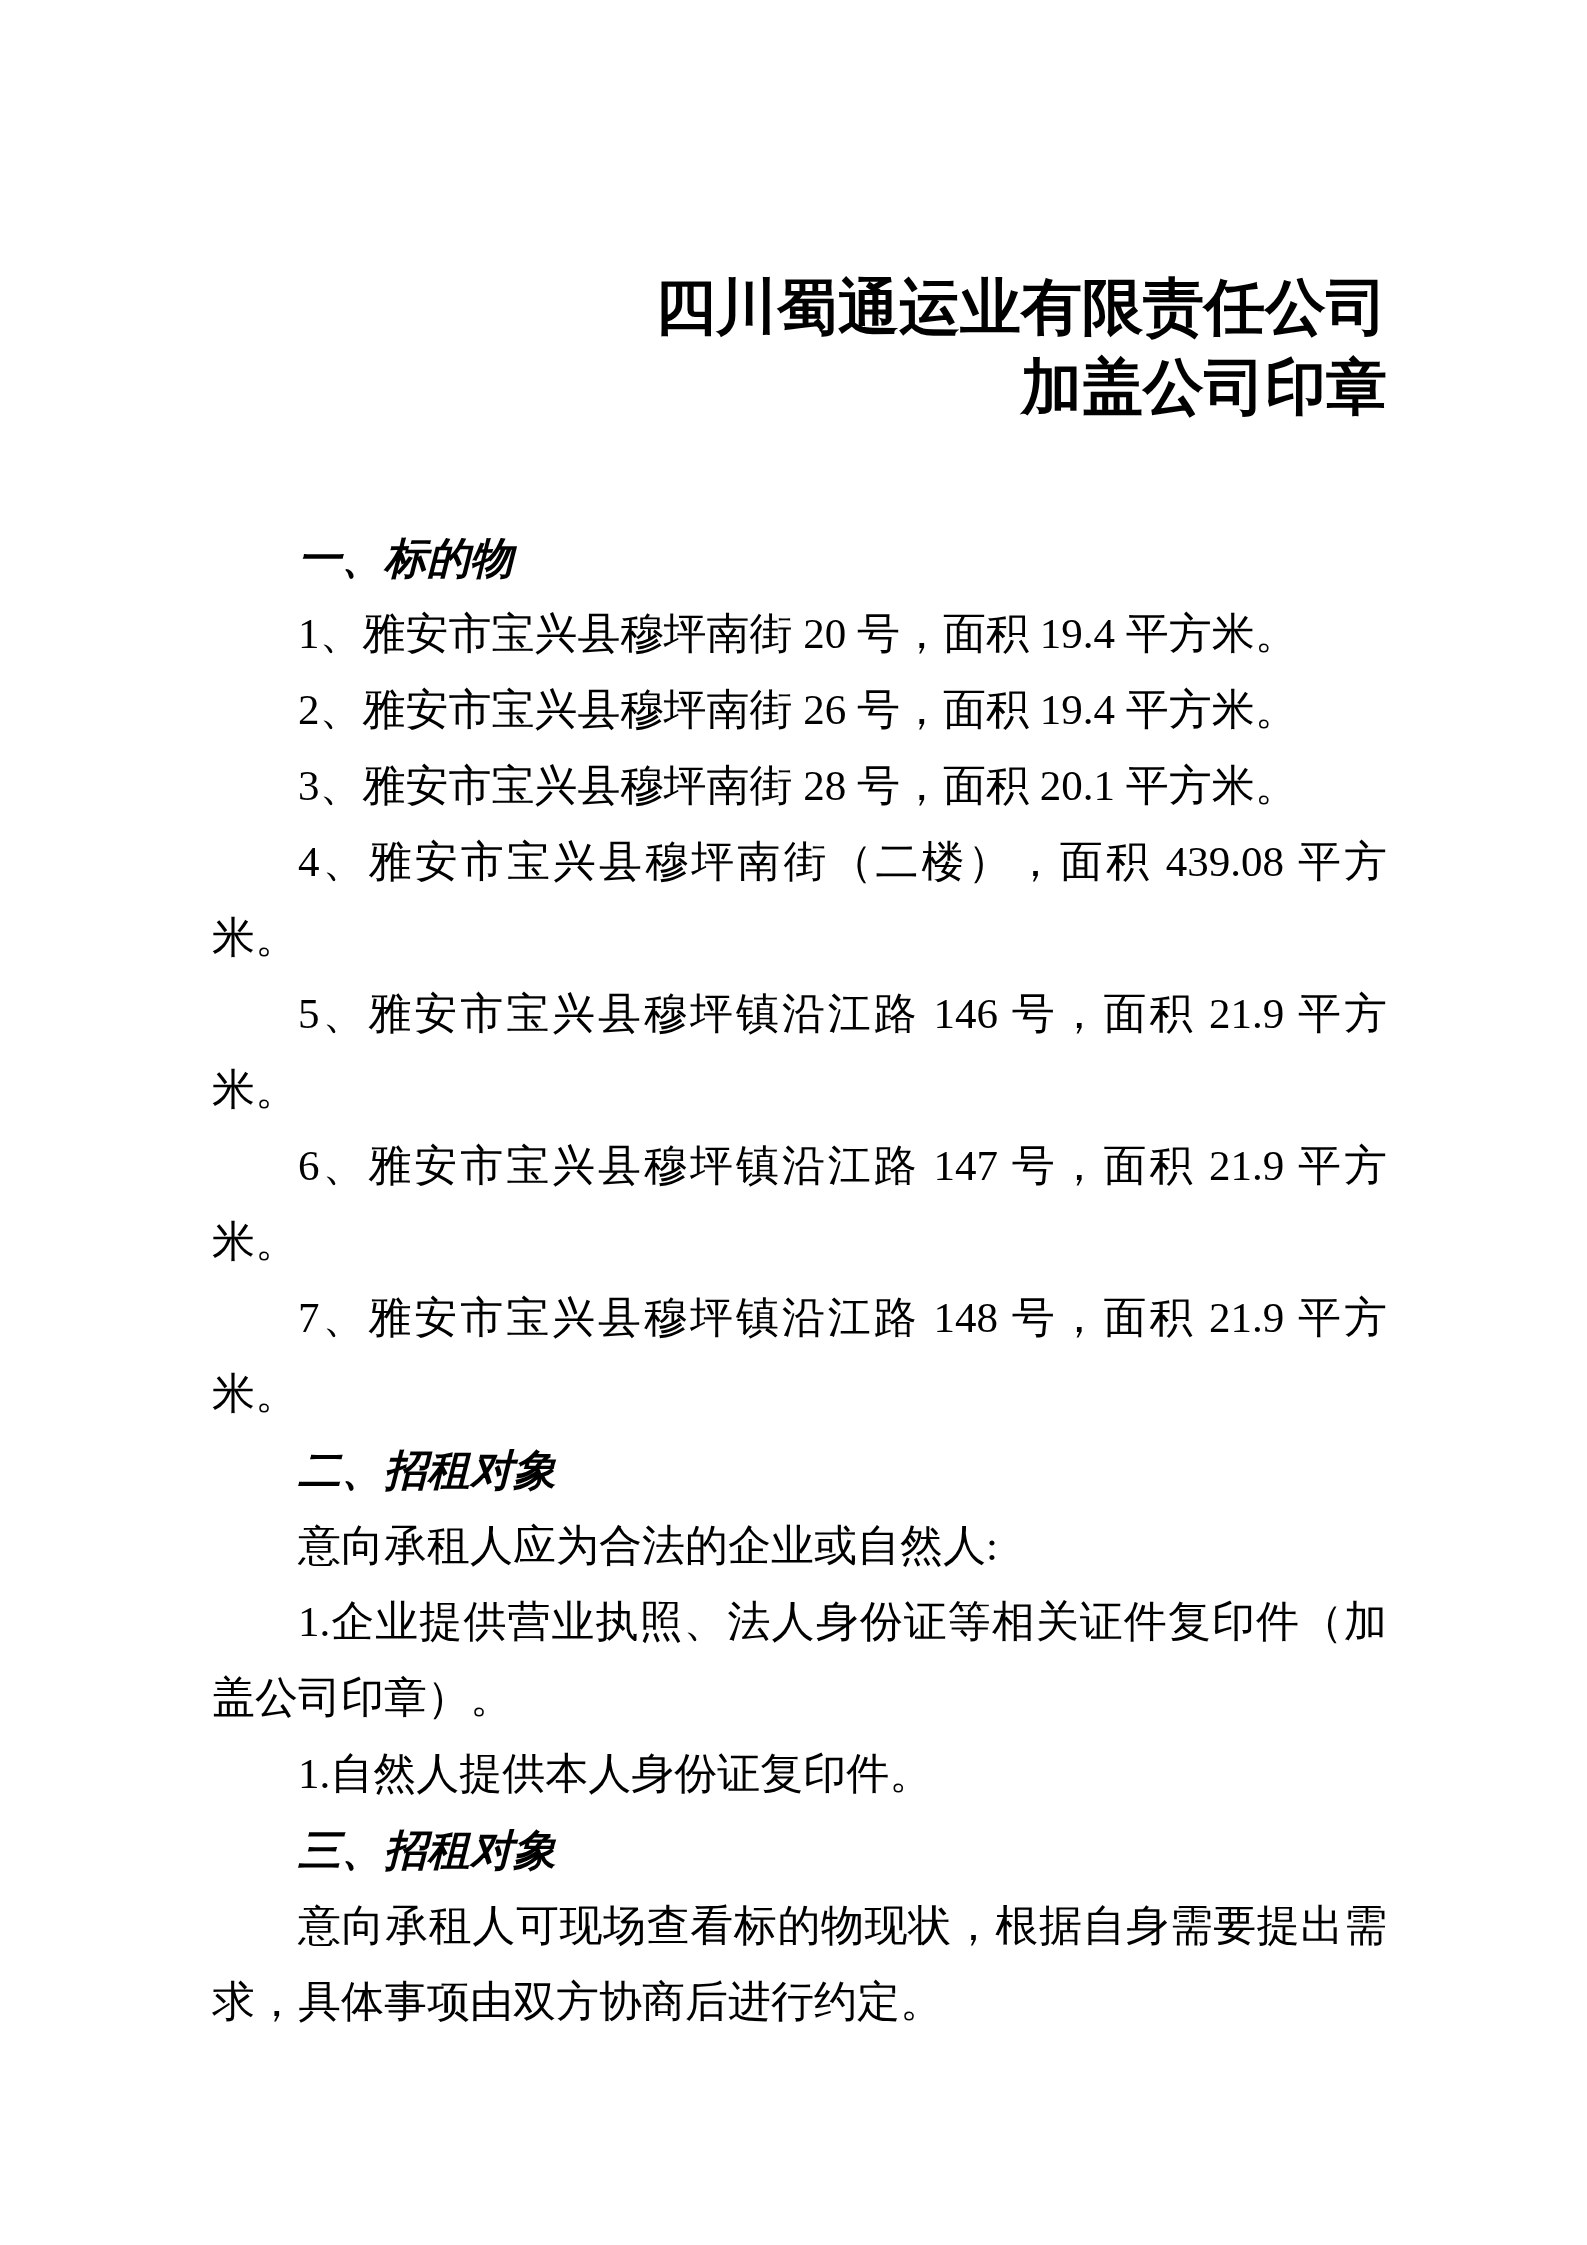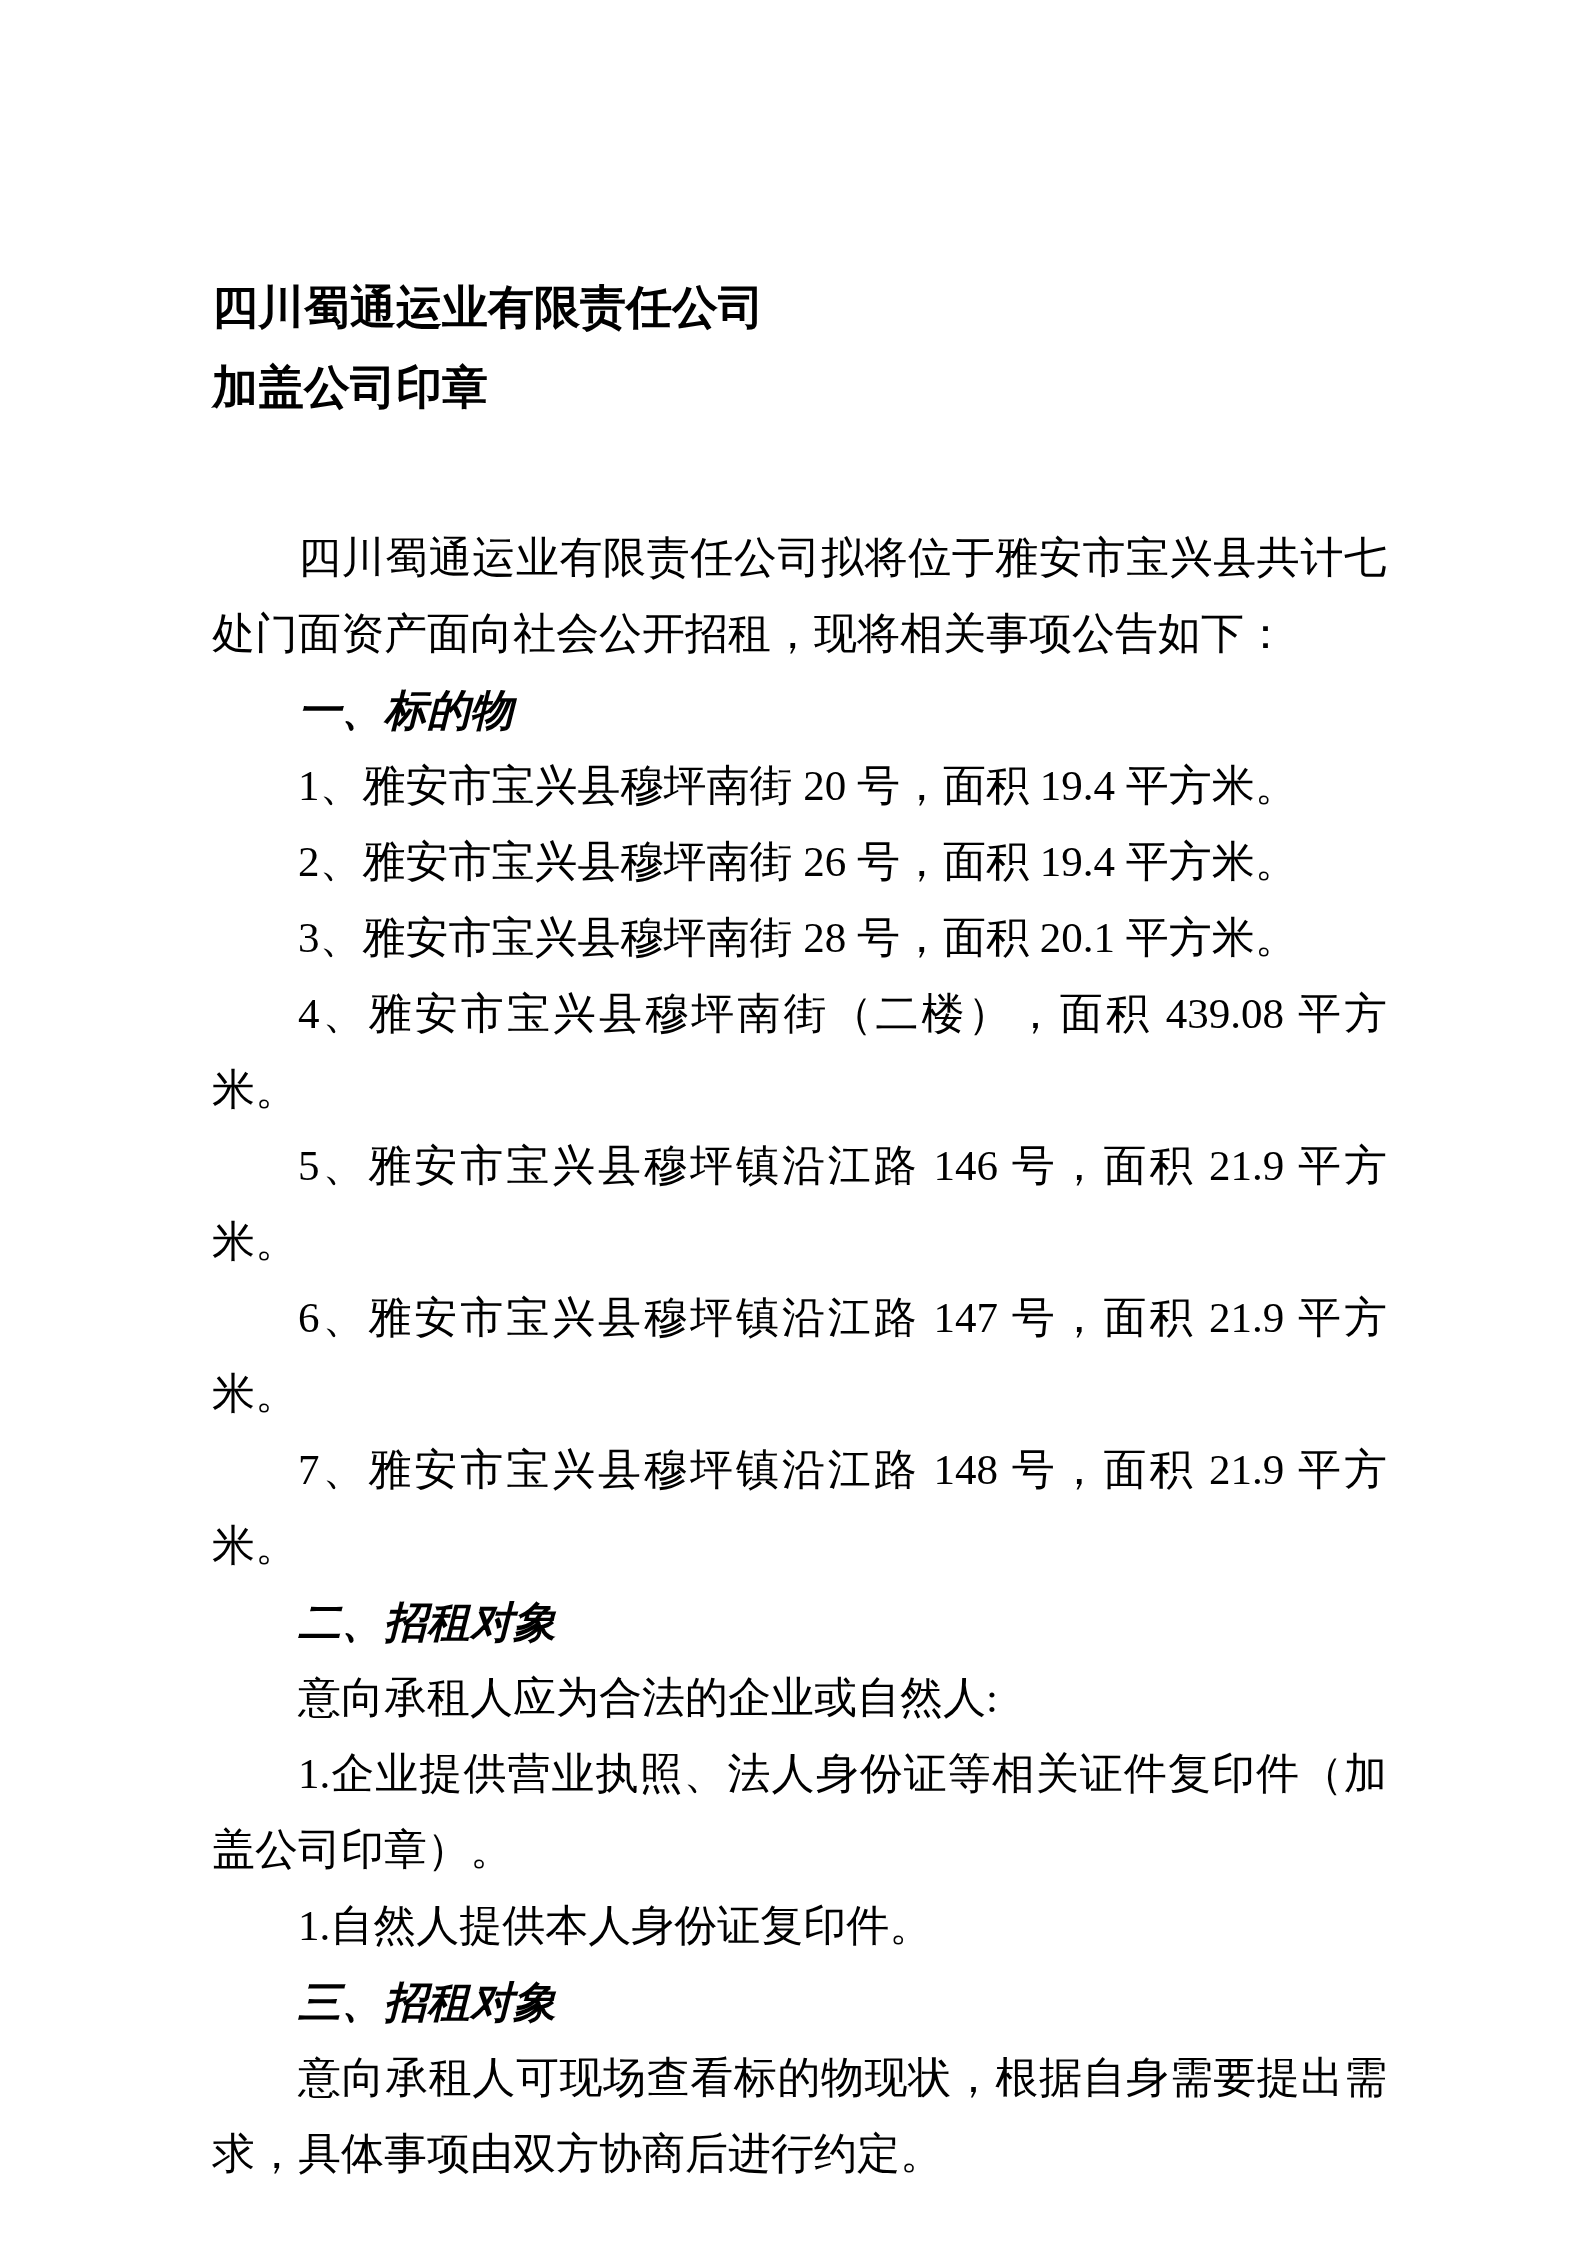--- a/index.html
+++ b/index.html
@@ -12,24 +12,24 @@
     width: 1587px;
     height: 2245px;
     background: #ffffff;
     box-sizing: border-box;
     padding: 268px 200px 0 212px;
     overflow: hidden;
     color: #000000;
   }
   .doc-title {
     margin: 0;
-    text-align: left;
+    text-align: right;
     font-family: "Liberation Serif", "DejaVu Serif", serif;
     font-weight: bold;
-    font-size: 46px;
+    font-size: 61px;
     line-height: 80px;
     color: #000000;
   }
   .title-line { display: block; }
   .doc-body {
     margin-top: 92px;
     font-family: "Liberation Serif", "DejaVu Serif", serif;
     font-size: 43px;
     line-height: 76px;
     color: #000000;
@@ -50,21 +50,20 @@
 
 <div class="page">
 
   <h1 class="doc-title">
     <span class="title-line">四川蜀通运业有限责任公司</span>
     <span class="title-line">加盖公司印章</span>
   </h1>
 
   <div class="doc-body">
 
-    <p class="para">四川蜀通运业有限责任公司拟将位于雅安市宝兴县共计七处门面资产面向社会公开招租，现将相关事项公告如下：</p>
 
     <p class="para section-heading">一、标的物</p>
     <p class="para">1、雅安市宝兴县穆坪南街 20 号，面积 19.4 平方米。</p>
     <p class="para">2、雅安市宝兴县穆坪南街 26 号，面积 19.4 平方米。</p>
     <p class="para">3、雅安市宝兴县穆坪南街 28 号，面积 20.1 平方米。</p>
     <p class="para">4、雅安市宝兴县穆坪南街（二楼），面积 439.08 平方米。</p>
     <p class="para">5、雅安市宝兴县穆坪镇沿江路 146 号，面积 21.9 平方米。</p>
     <p class="para">6、雅安市宝兴县穆坪镇沿江路 147 号，面积 21.9 平方米。</p>
     <p class="para">7、雅安市宝兴县穆坪镇沿江路 148 号，面积 21.9 平方米。</p>
 

